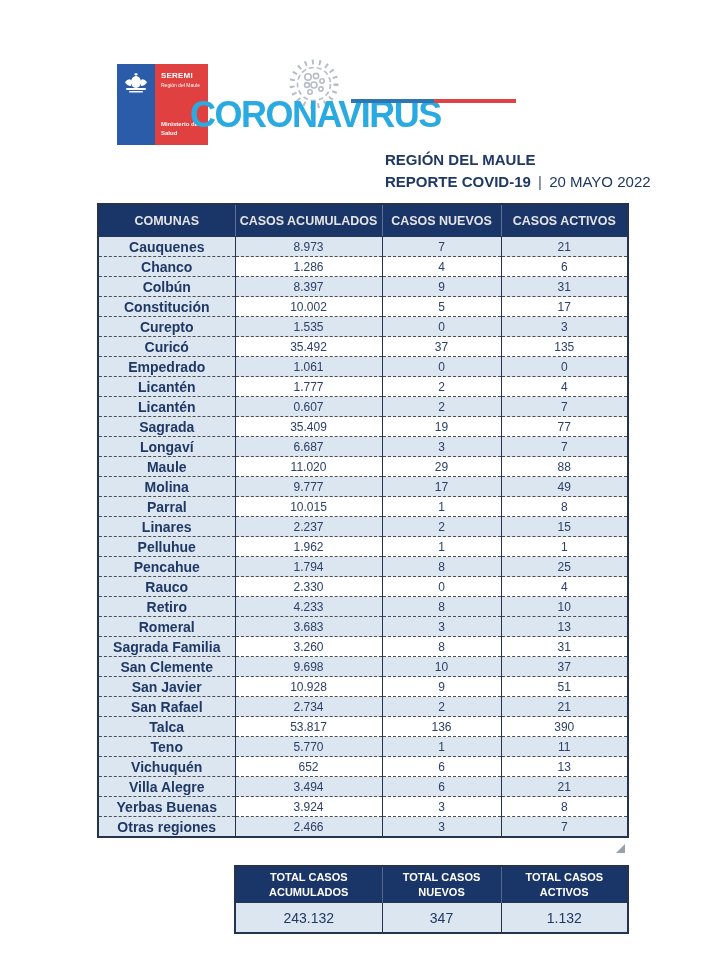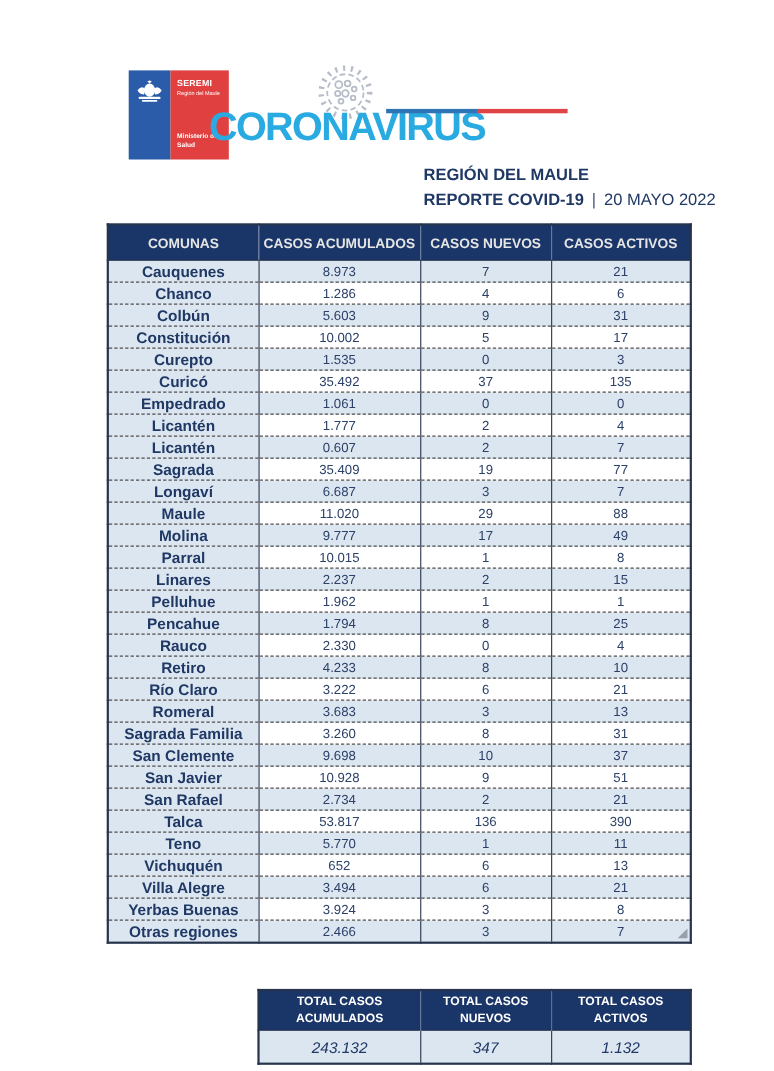--- a/index.html
+++ b/index.html
@@ -55,33 +55,32 @@
     height:19px; font-size:12px; text-align:center; padding:0;
     border-right:1px solid #26334d; border-bottom:1px dashed #4d4d4d;
   }
   .main-table td:last-child { border-right:none; }
   .main-table tr:last-child td { border-bottom:none; }
   .main-table td.name { font-weight:bold; color:#1F3864; background:#DCE6F1; font-size:14px; }
   .main-table td.val  { color:#2C4068; }
   .main-table tr.shade td.val { background:#DCE6F1; }
 
   
-  .totals-wrap { position:absolute; left:234px; top:899px; width:339px; }
+  .totals-wrap { position:absolute; left:234px; top:865px; width:339px; }
   .totals-table { border:2px solid #26334d; width:393px; }
   .totals-table th {
     height:33px; background:#1A3568; color:#ffffff;
     font-size:11px; font-weight:bold; line-height:1.35; text-align:center;
     border-right:1px solid rgba(255,255,255,.25);
   }
   .totals-table th:last-child { border-right:none; }
   .totals-table td {
     height:27px; background:#DCE6F1; color:#1F3864;
     font-size:14px; text-align:center;
     border:1px solid #26334d;
-    font-style:italic;
   }
 
   .fill-handle {
     position:absolute; left:616px; top:844px; width:0; height:0;
     border-left:9px solid transparent; border-bottom:9px solid #98a0ab;
   }
 </style>
 </head>
 <body>
 
@@ -162,21 +161,21 @@
             <td class="val">21</td>
           </tr>
           <tr class="">
             <td class="name">Chanco</td>
             <td class="val">1.286</td>
             <td class="val">4</td>
             <td class="val">6</td>
           </tr>
           <tr class="shade">
             <td class="name">Colbún</td>
-            <td class="val">5.603</td>
+            <td class="val">8.397</td>
             <td class="val">9</td>
             <td class="val">31</td>
           </tr>
           <tr class="">
             <td class="name">Constitución</td>
             <td class="val">10.002</td>
             <td class="val">5</td>
             <td class="val">17</td>
           </tr>
           <tr class="shade">
@@ -261,26 +260,20 @@
             <td class="name">Rauco</td>
             <td class="val">2.330</td>
             <td class="val">0</td>
             <td class="val">4</td>
           </tr>
           <tr class="shade">
             <td class="name">Retiro</td>
             <td class="val">4.233</td>
             <td class="val">8</td>
             <td class="val">10</td>
-          </tr>
-          <tr class="">
-            <td class="name">Río Claro</td>
-            <td class="val">3.222</td>
-            <td class="val">6</td>
-            <td class="val">21</td>
           </tr>
           <tr class="shade">
             <td class="name">Romeral</td>
             <td class="val">3.683</td>
             <td class="val">3</td>
             <td class="val">13</td>
           </tr>
           <tr class="">
             <td class="name">Sagrada Familia</td>
             <td class="val">3.260</td>

